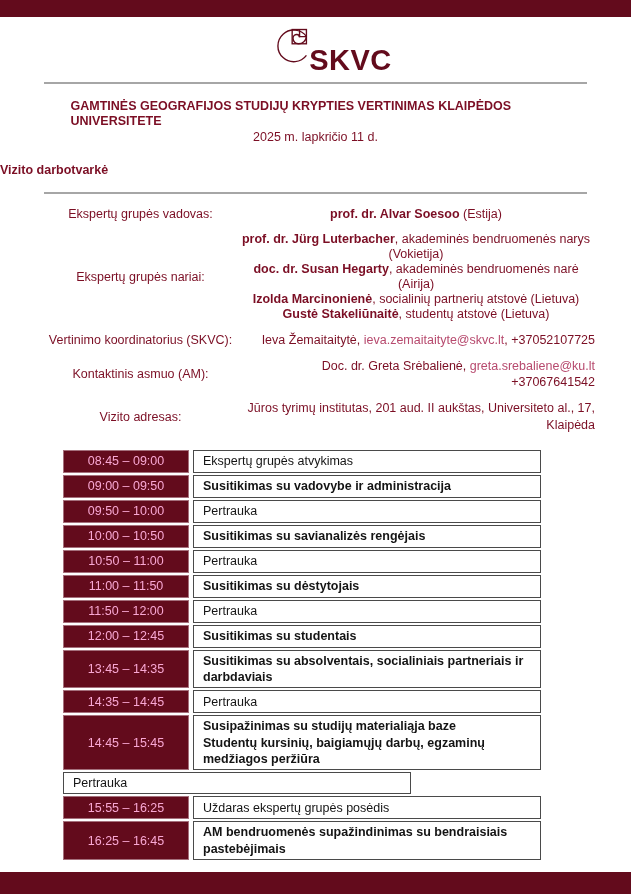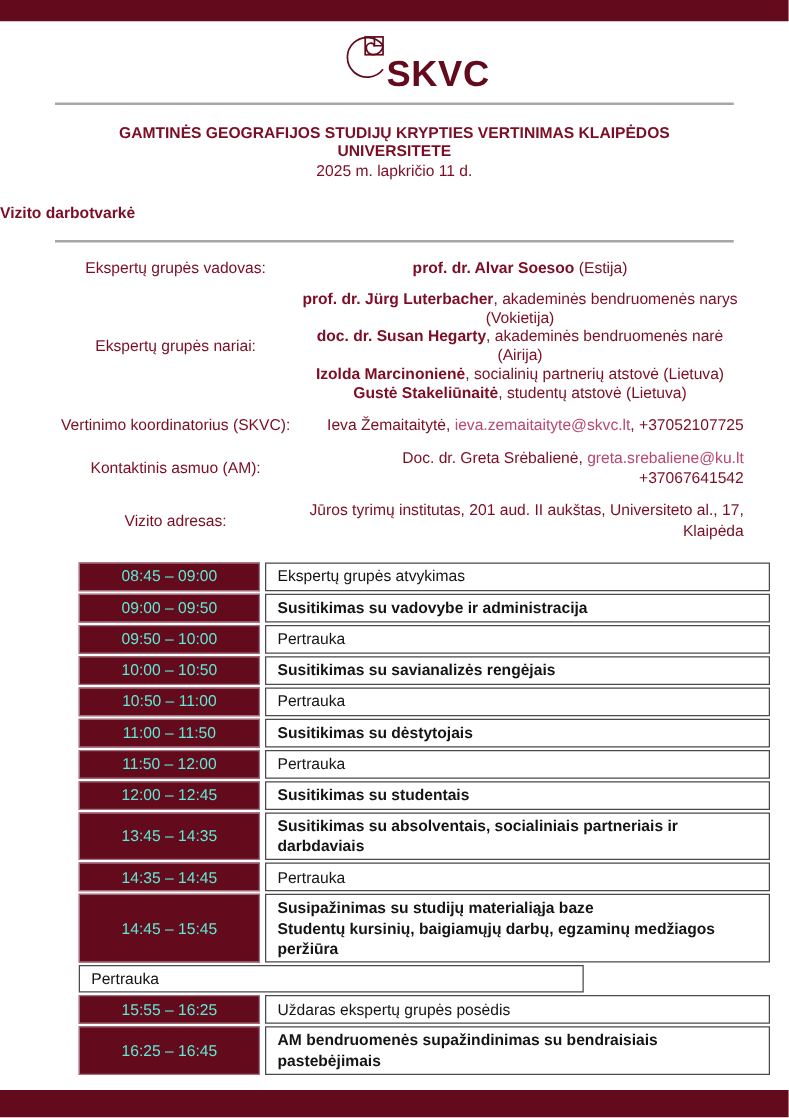--- a/index.html
+++ b/index.html
@@ -9,40 +9,40 @@
     overflow:hidden;
   }
   .topbar{height:17px;background:#630b1c;}
   .bottombar{position:absolute;left:0;right:0;bottom:0;height:22px;background:#630b1c;}
   .logo-wrap{display:flex;justify-content:center;align-items:flex-end;margin-top:9px;height:47px;gap:1px;padding-left:31px;}
   .logo-mark{flex:0 0 auto;}
   .logo-text{font-size:29px;font-weight:bold;color:#630b1c;line-height:0.9;letter-spacing:0.5px;}
   .rule{height:2px;background:#a6a6a6;margin:0 44px;}
   .rule1{margin-top:9px;}
   .rule2{margin-top:15px;}
-  .doc-title{text-align:center;font-weight:bold;max-width:490px;margin:15px auto 0;line-height:1.18;}
+  .doc-title{text-align:left;font-weight:bold;max-width:490px;margin:15px auto 0;line-height:1.18;}
   .doc-date{text-align:center;margin-top:1px;}
   .doc-subtitle{text-align:left;font-weight:bold;margin-top:19px;}
   .info{margin:13px 36px 0 44px;}
   .info-row{display:grid;grid-template-columns:193px 1fr;align-items:center;margin-bottom:10px;}
   .info-label{text-align:center;padding:0 4px;}
   .val-center{text-align:center;line-height:1.2;}
   .val-left{text-align:right;line-height:1.3;max-width:360px;}
   .member-line{line-height:1.2;}
   .b{font-weight:bold;}
   .email{color:#b74a6e;cursor:pointer;text-decoration:none;}
   .schedule{margin:17px 0 0 63px;}
   .srow{display:flex;margin-bottom:2px;}
   .time-cell{
-    width:145px;min-height:23px;flex:0 0 auto;background:#630b1c;color:#5eead4;
+    width:126px;min-height:23px;flex:0 0 auto;background:#630b1c;color:#f9a8d4;
     display:flex;align-items:center;justify-content:center;
     border:1px solid #a5707c;box-sizing:border-box;margin-right:4px;
   }
   .act-cell{
-    width:404px;box-sizing:border-box;border:1px solid #4a4a4a;background:#fff;
+    width:348px;box-sizing:border-box;border:1px solid #4a4a4a;background:#fff;
     display:flex;align-items:center;padding:2px 9px;color:#141414;
     white-space:pre-line;line-height:1.3;
   }
   .act-cell.bold{font-weight:bold;}
 </style>
 </head>
 <body>
 
 <div class="topbar"></div>
 

